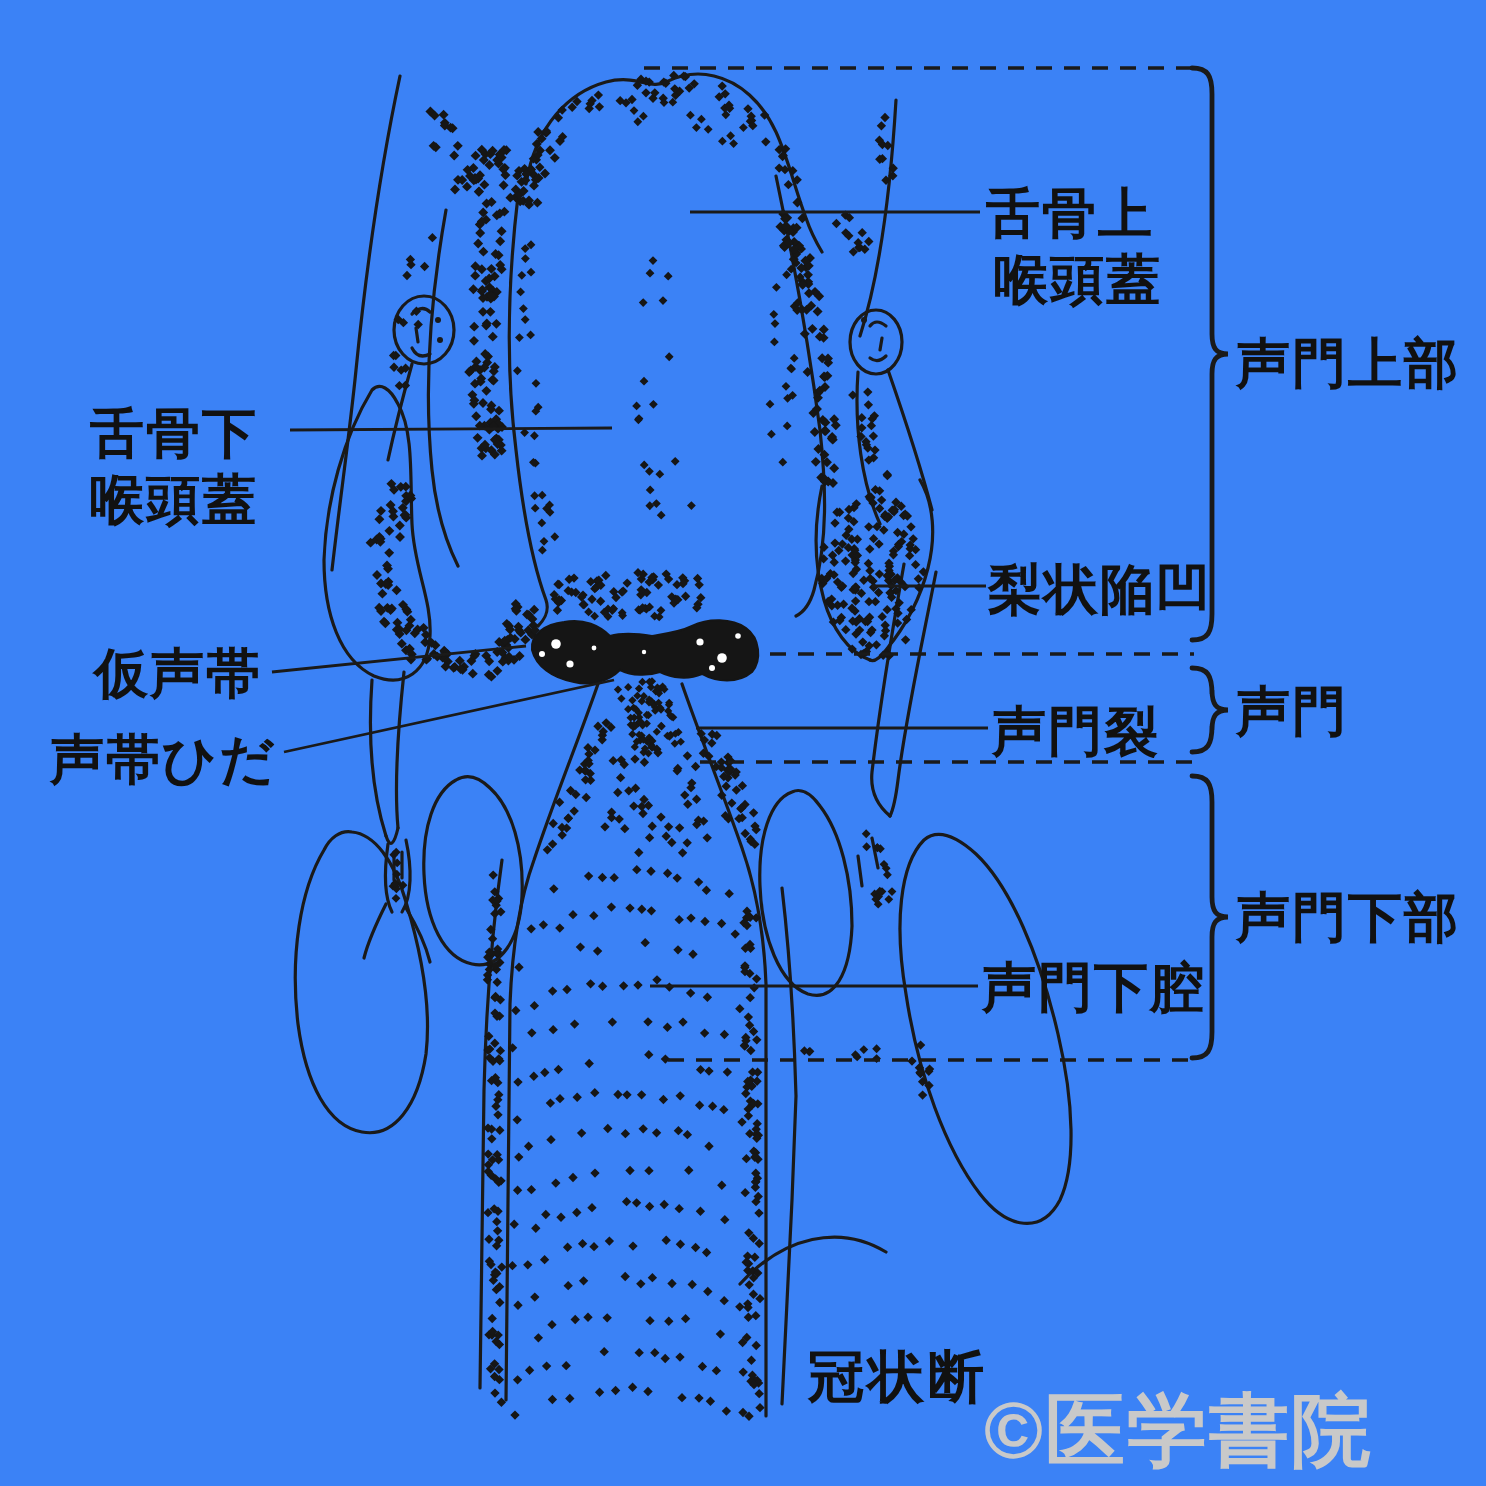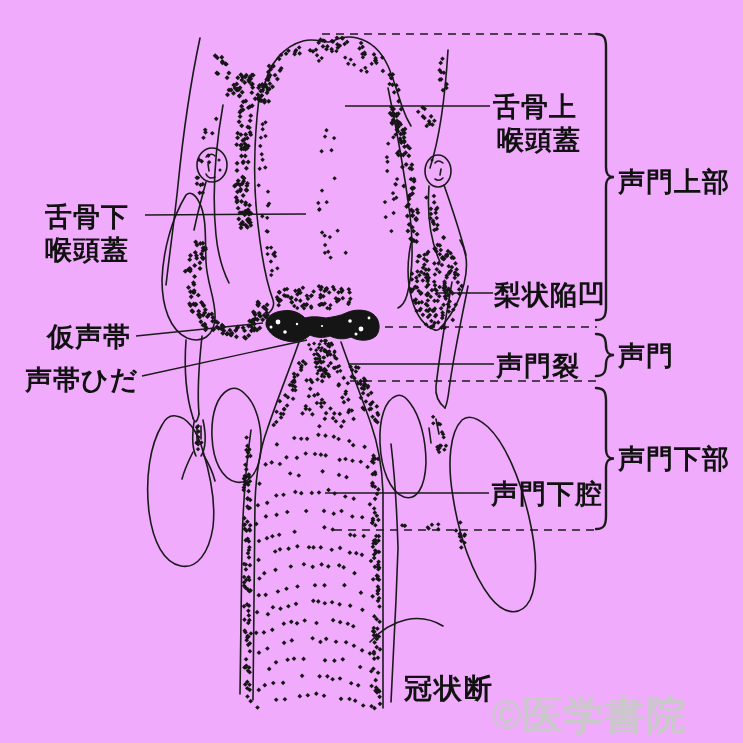--- a/index.html
+++ b/index.html
@@ -1,16 +1,16 @@
 <!DOCTYPE html>
 <html><head>
 <meta charset="utf-8">
 <style>
   html,body{margin:0;padding:0;background:#ffffff;}
-  #stage{position:relative;width:743px;height:743px;background:#f0abfc;overflow:hidden;
+  #stage{position:relative;width:743px;height:743px;background:#3b82f6;overflow:hidden;
          font-family:"Liberation Sans","DejaVu Sans",sans-serif;text-align:right;}
   svg{position:absolute;left:0;top:0;}
   text{font-family:"Liberation Sans","DejaVu Sans",sans-serif;}
   .lbl{font-size:27px;font-weight:600;letter-spacing:1px;}
   .reg{font-size:27px;font-weight:600;letter-spacing:1px;}
   .cap{font-size:28px;font-weight:600;letter-spacing:2px;}
   .wm{font-size:40px;font-weight:700;letter-spacing:1px;}
 </style>
 </head>
 <body>

